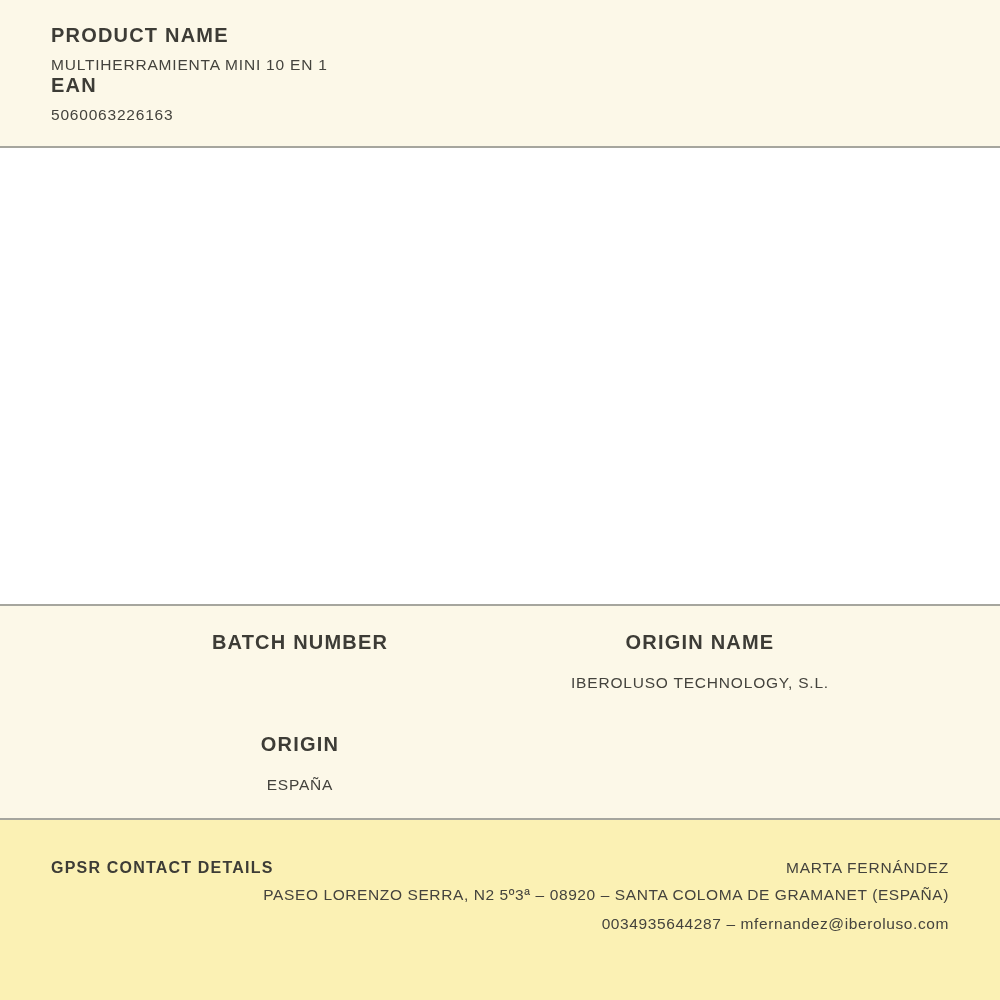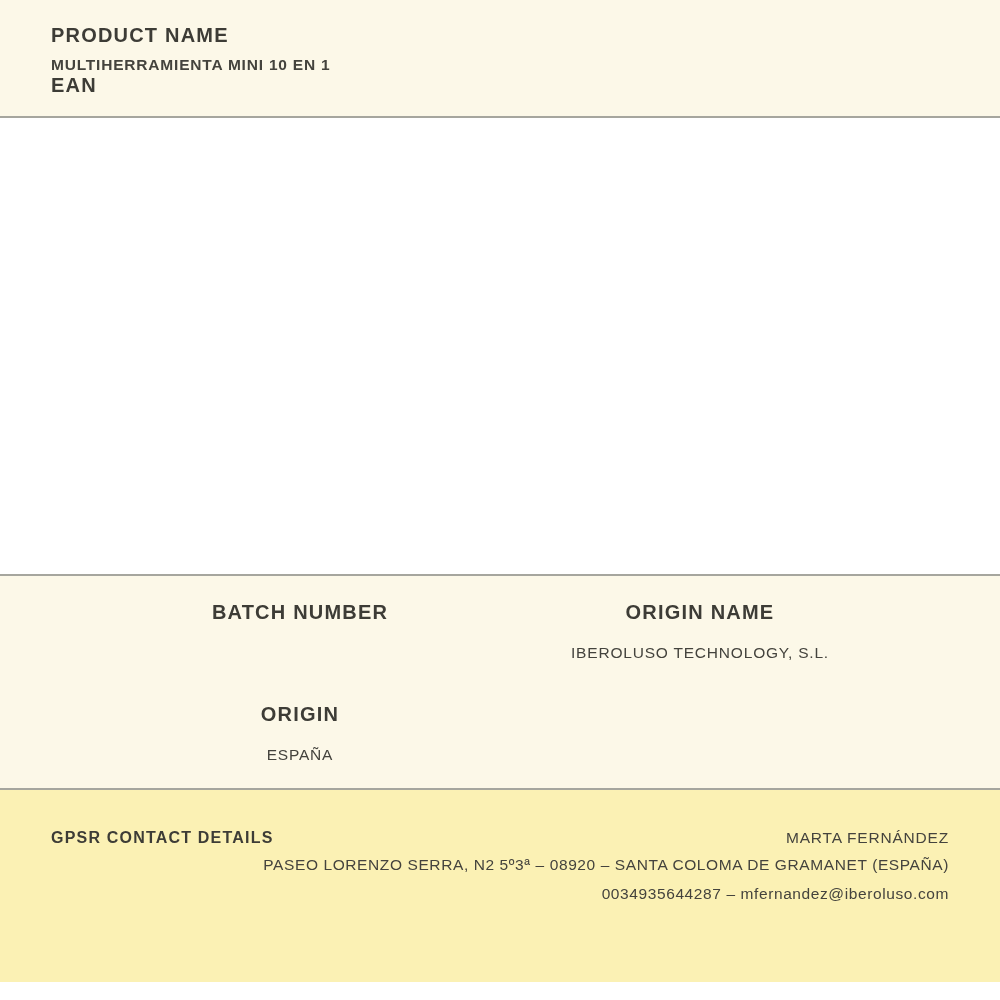--- a/index.html
+++ b/index.html
@@ -25,21 +25,21 @@
     color: #3d3c36;
   }
   .field-value {
     font-size: 15.5px;
     line-height: 20px;
     letter-spacing: 0.8px;
     margin-top: 10px;
     color: #44433d;
   }
   .top-section .field + .field { }
-  .top-section .field-value { margin-top: 10px; font-weight: bold; }
+  .top-section .field-value { margin-top: 10px; }
 
   
   .image-section {
     height: 458px;
     background: #ffffff;
     border-bottom: 2px solid #a6a69e;
   }
 
   
   .details-section {
@@ -100,20 +100,21 @@
 
 <div class="page">
 
   <section class="top-section">
     <div class="field">
       <div class="field-label">PRODUCT NAME</div>
       <div class="field-value">MULTIHERRAMIENTA MINI 10 EN 1</div>
     </div>
     <div class="field">
       <div class="field-label">EAN</div>
+      <div class="field-value">5060063226163</div>
     </div>
   </section>
 
   <section class="image-section"></section>
 
   <section class="details-section">
     <div class="details-grid">
       <div class="d-field">
         <div class="field-label">BATCH NUMBER</div>
         <div class="field-value"></div>

